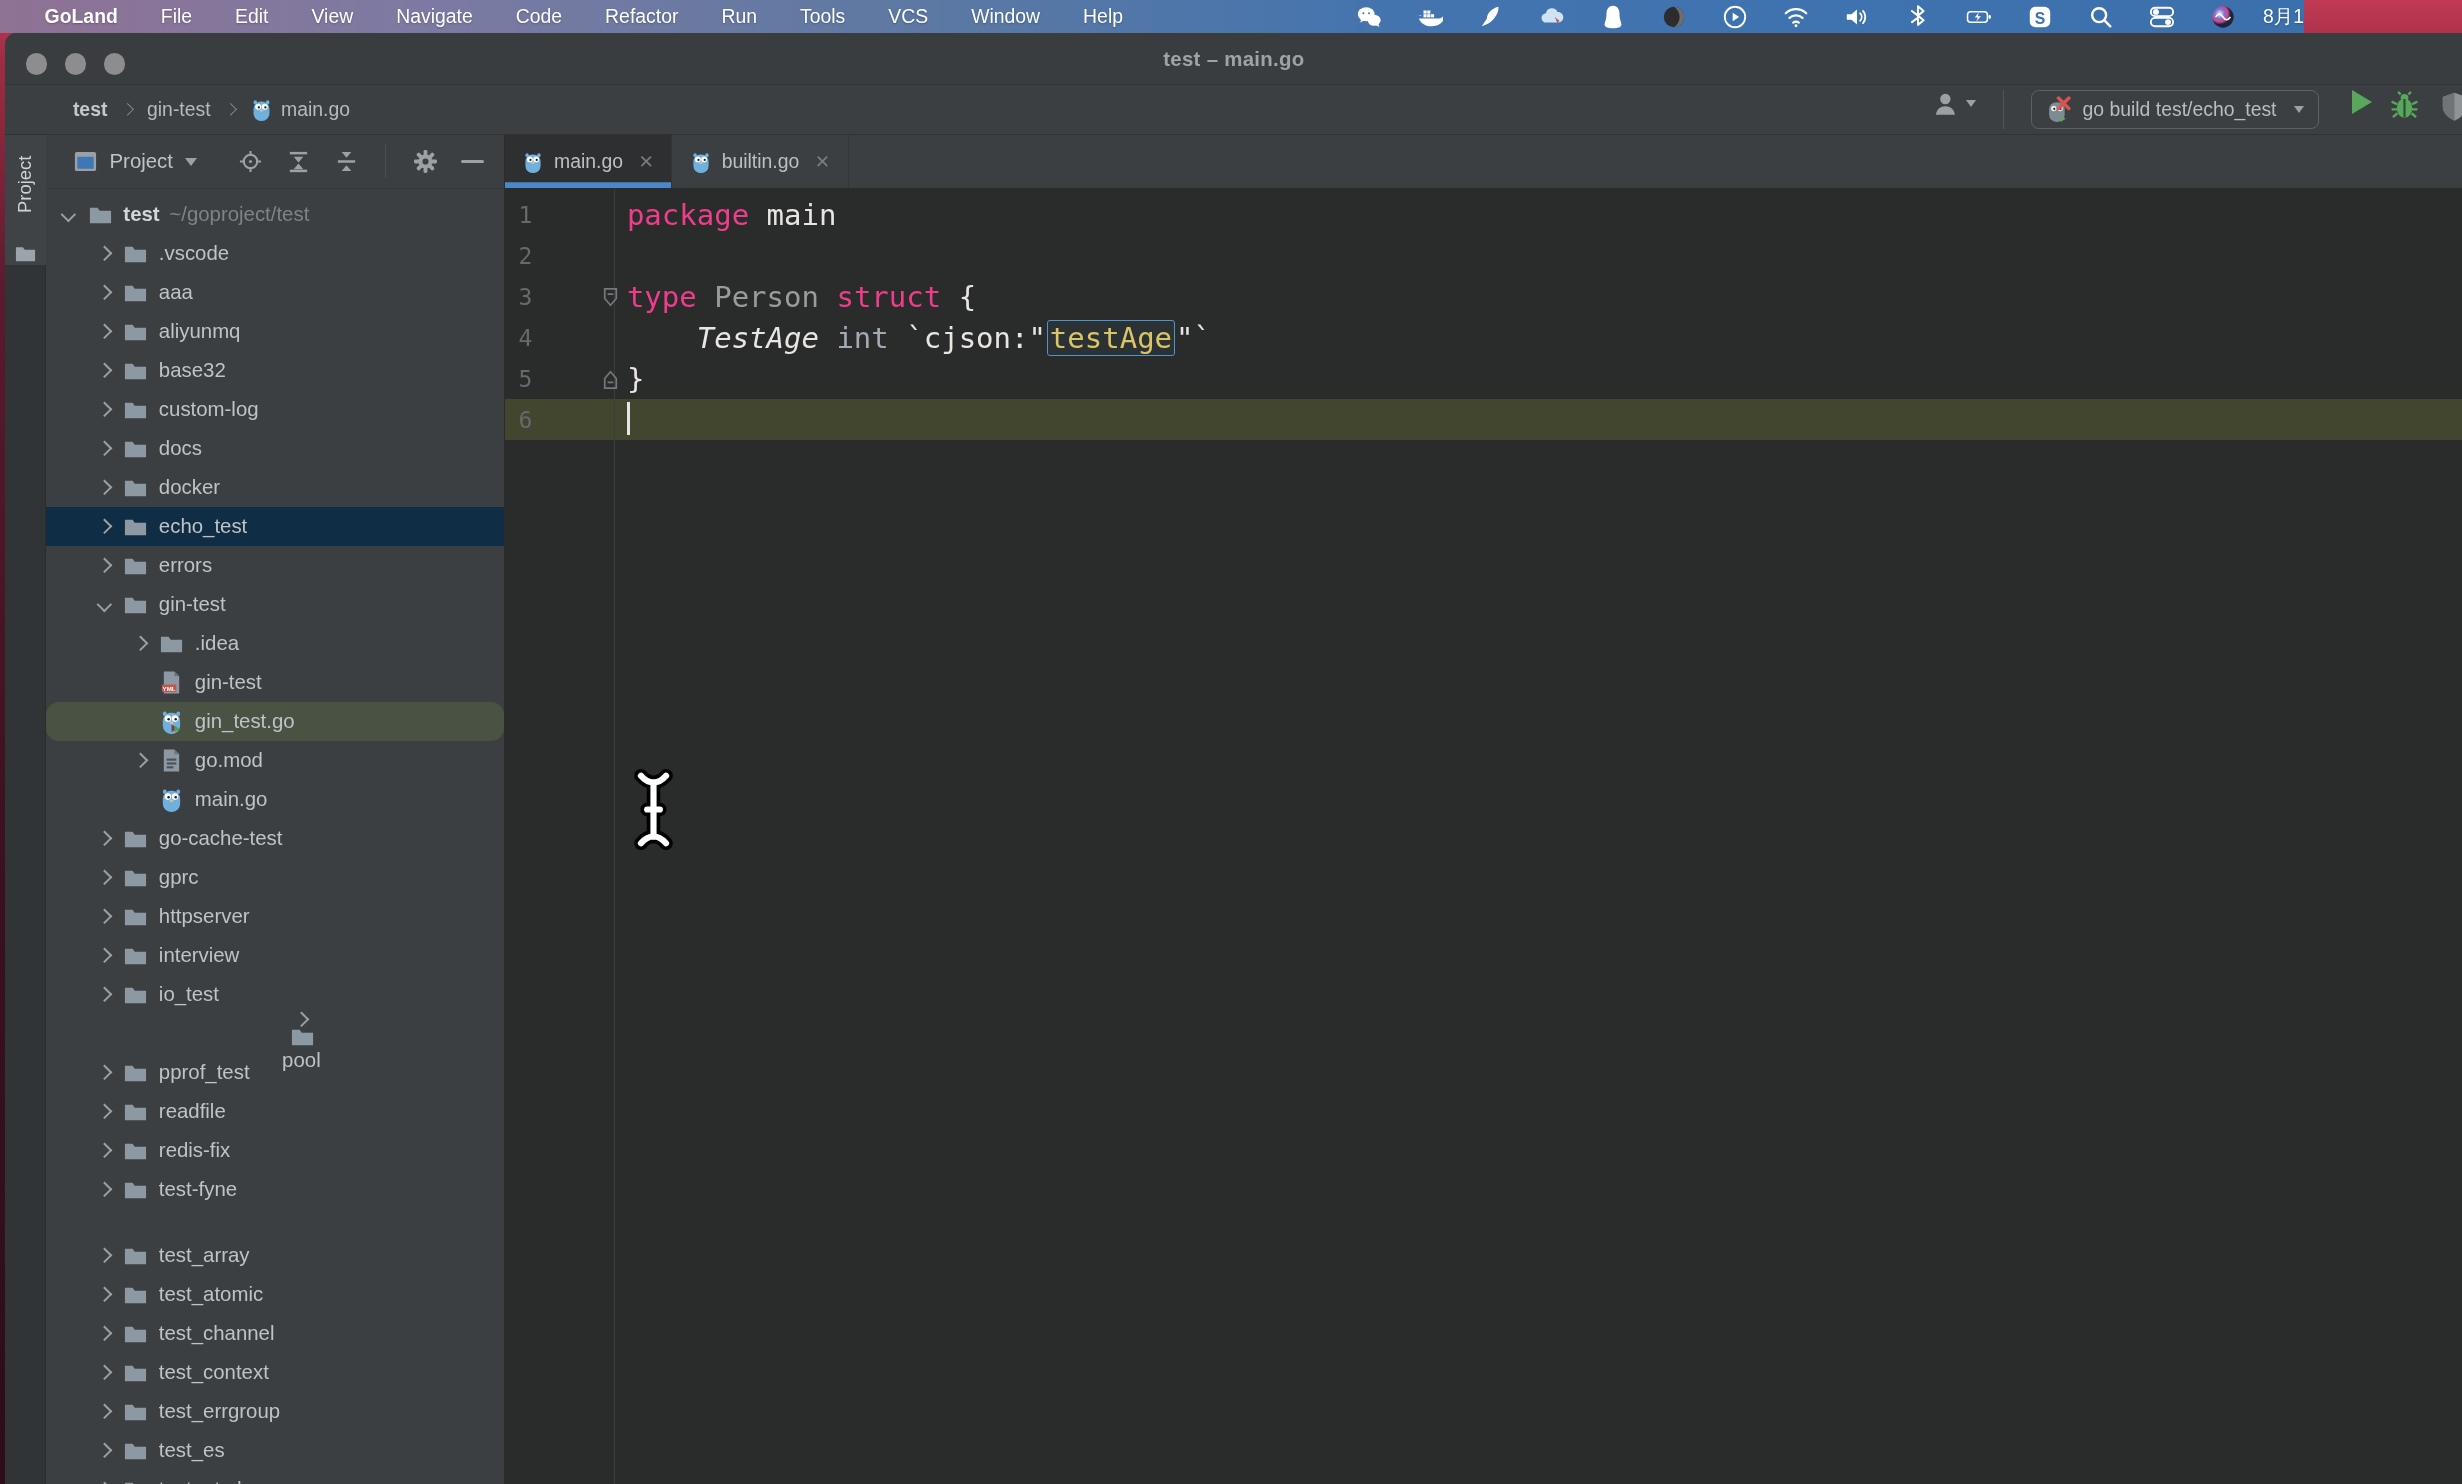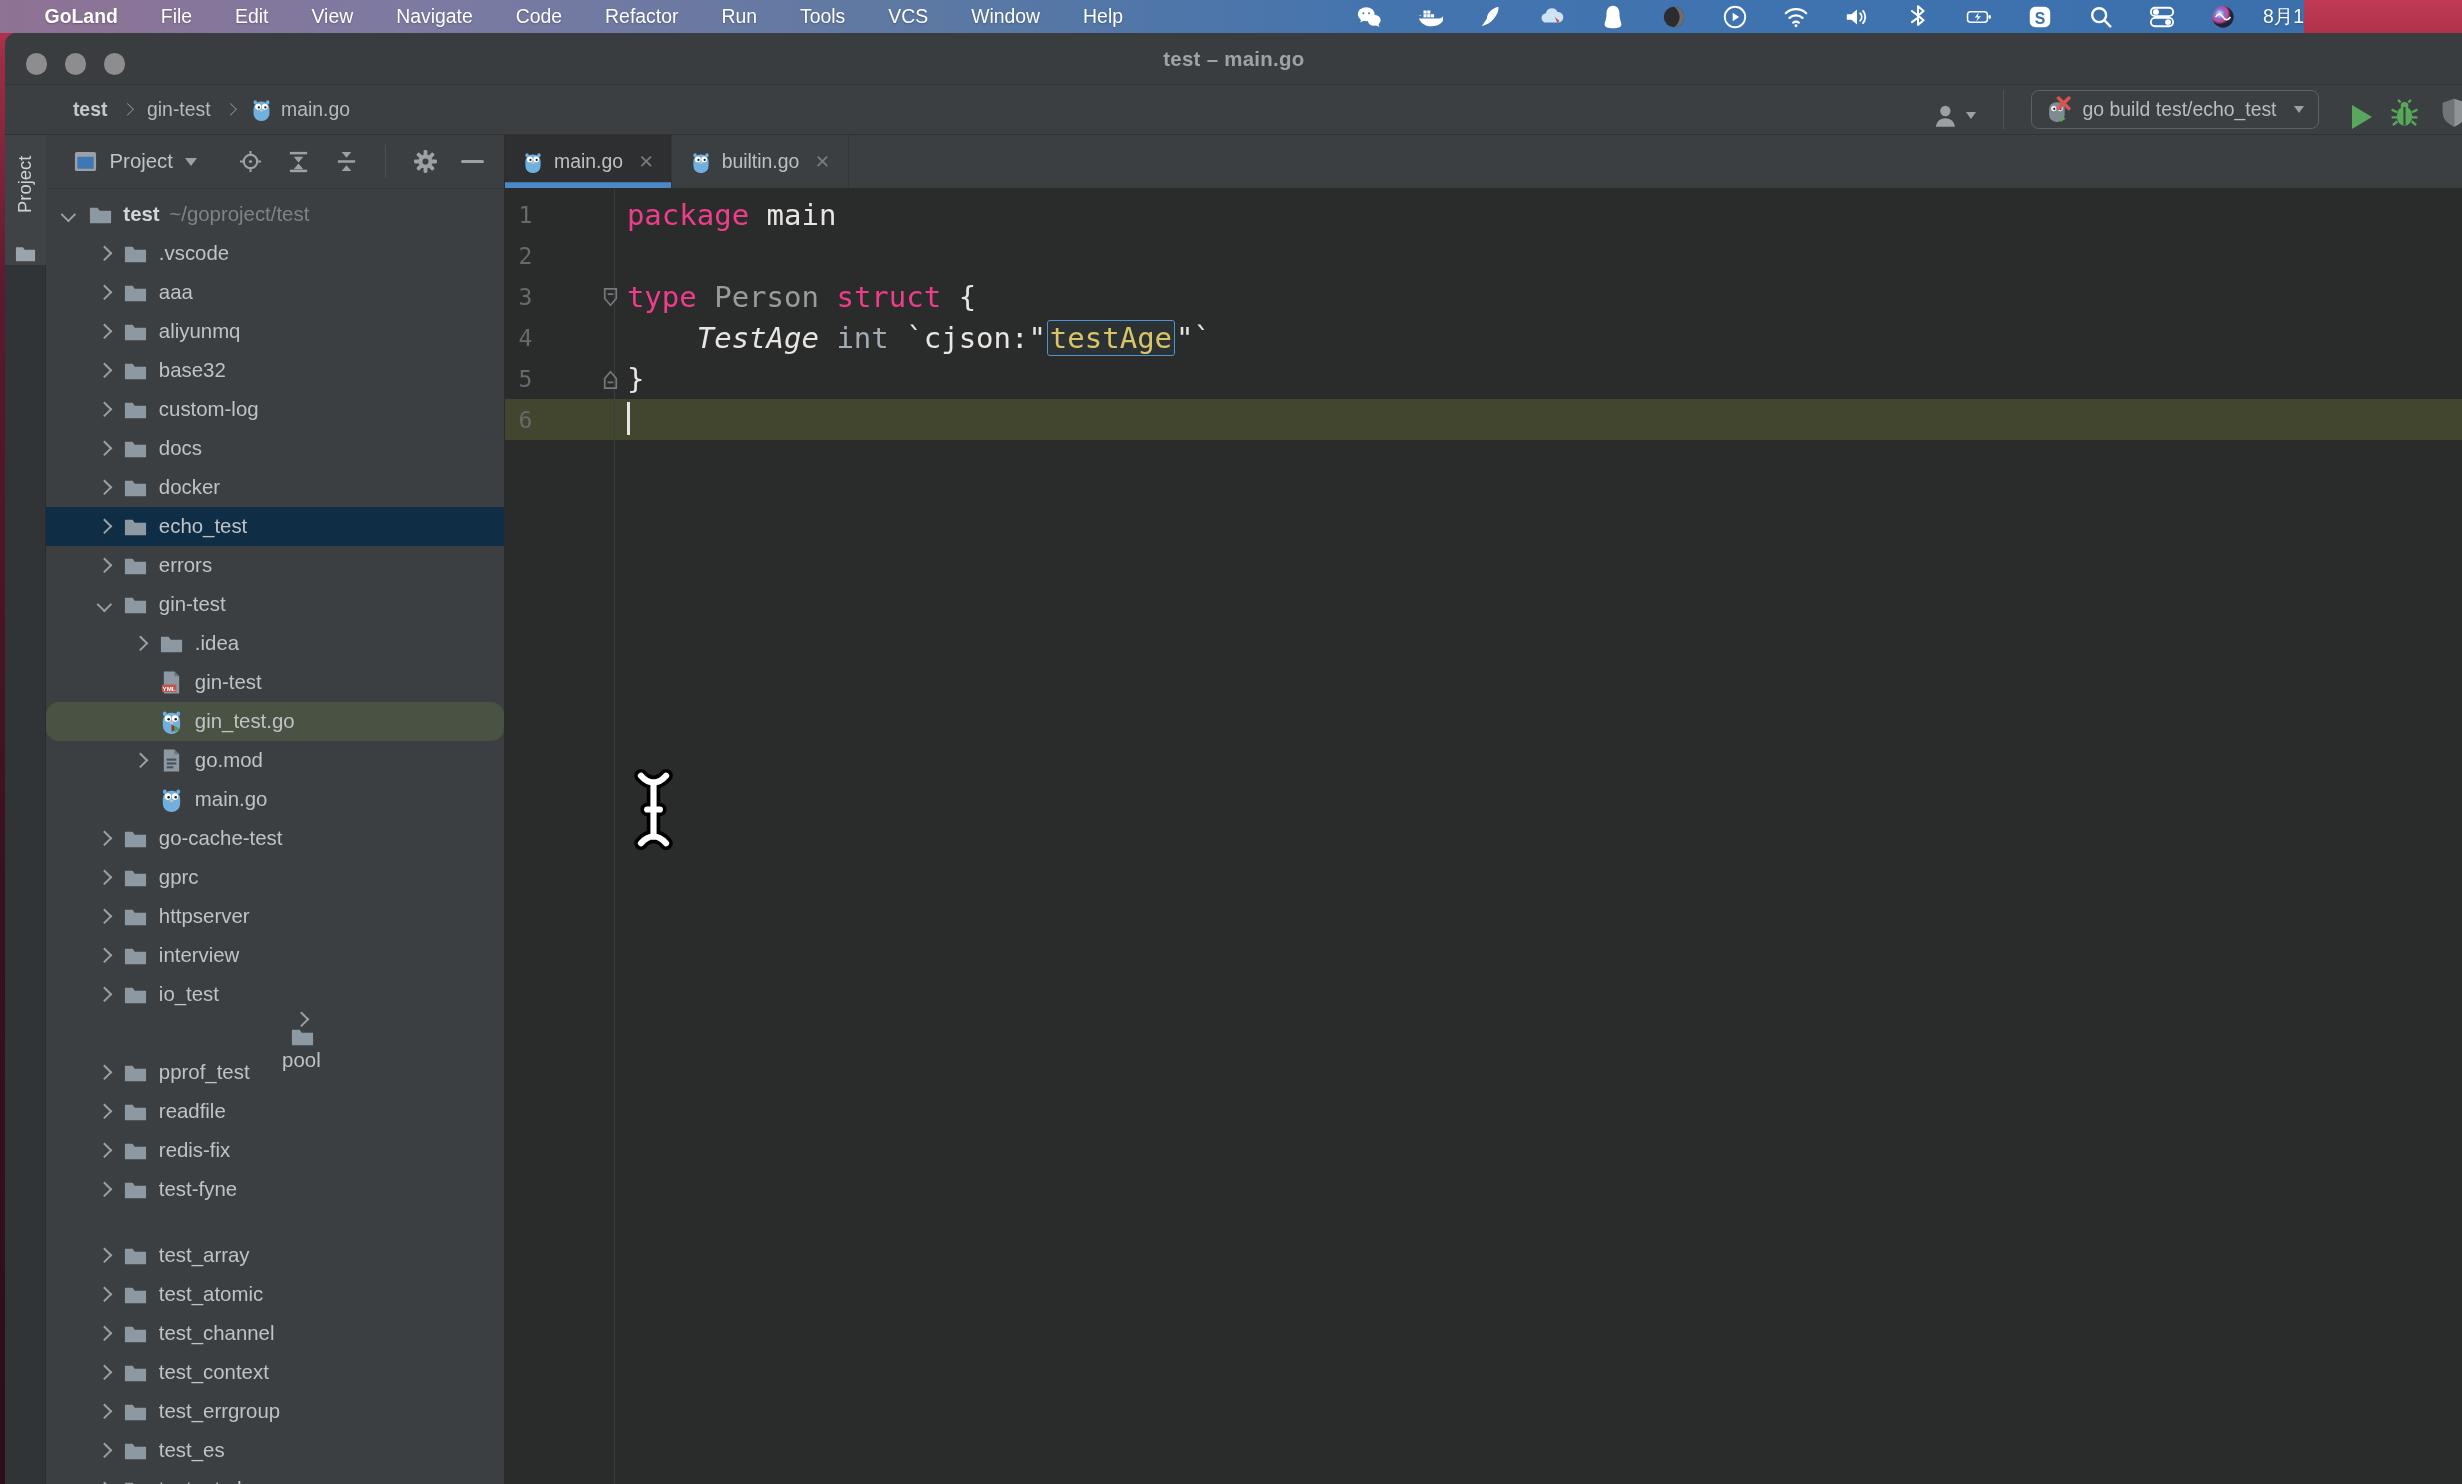--- a/index.html
+++ b/index.html
@@ -29,21 +29,21 @@
     color:#9ea3a6; font-size:20.4px; font-weight:bold; letter-spacing:0.3px; }
 
   .navbar { position:relative; height:50px; background:#3c3f41; border-bottom:1px solid #303234;
     display:flex; align-items:center; padding:0 13.6px 0 68px; color:#b6babd; font-size:19.4px; }
   .crumbs { display:flex; align-items:center; gap:13.6px; }
   .crumb { white-space:nowrap; color:#b6babd; }
   .crumb.bold { font-weight:bold; color:#c4c8cb; }
   .crumb-sep { width:8.7px; height:8.7px; border-right:1.9px solid #84888b; border-bottom:1.9px solid #84888b;
     transform:rotate(-45deg); margin:0 1.9px; }
   .crumb-ico { width:23px; height:23px; margin-right:7.8px; vertical-align:-4.9px; display:inline-block; }
-  .nav-right { margin-left:auto; display:flex; align-items:flex-end; gap:17.5px; }
+  .nav-right { margin-left:auto; display:flex; align-items:flex-start; gap:17.5px; }
   .user-box { display:flex; align-items:center; gap:5.8px; }
   .caret-down { width:0; height:0; border-left:5.8px solid transparent; border-right:5.8px solid transparent; border-top:7.8px solid #9da1a4; }
   .v-div { width:1px; height:39px; background:#505355; margin:0 9.7px; }
   .run-combo { display:flex; align-items:center; gap:9.7px; height:39px; padding:0 13.6px;
     border:1px solid #5e6163; border-radius:7.8px; color:#b9bdc0; }
   .run-combo .lbl { font-size:19.4px; white-space:nowrap; }
   .play-btn { width:0; height:0; border-top:12.6px solid transparent; border-bottom:12.6px solid transparent; border-left:20.4px solid #58a75c; margin-left:15.5px; }
   .iconbtn { width:27px; height:27px; display:inline-flex; }
   .iconbtn svg { width:100%; height:100%; }
 

